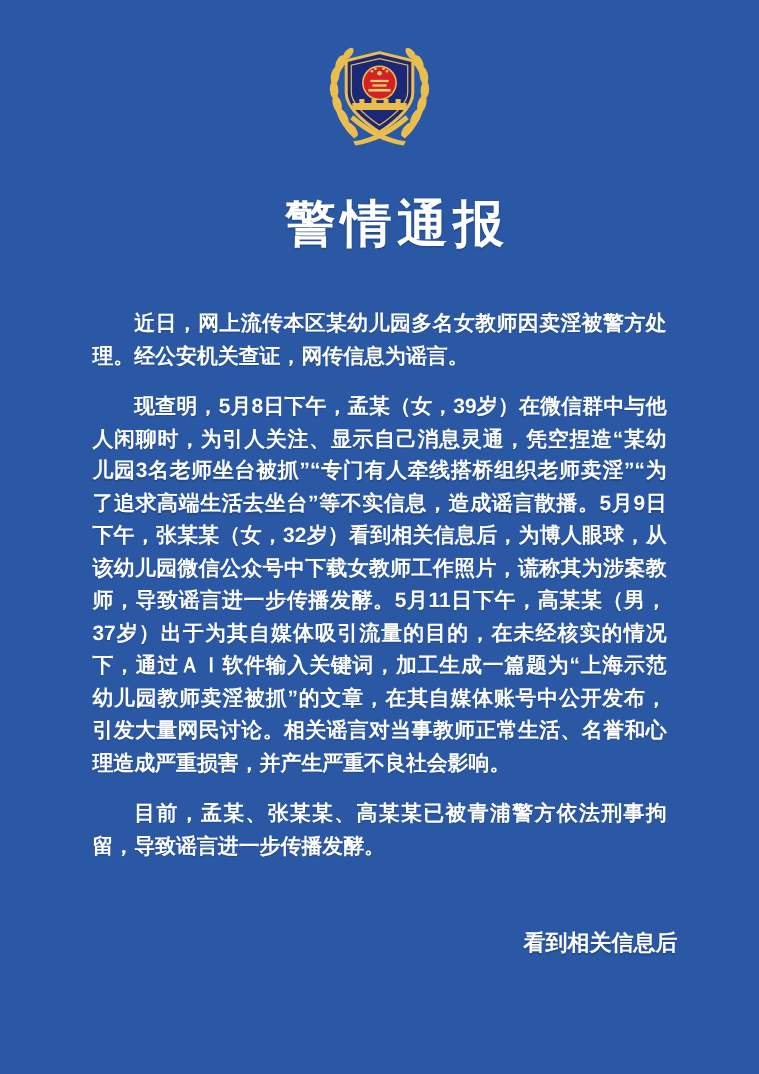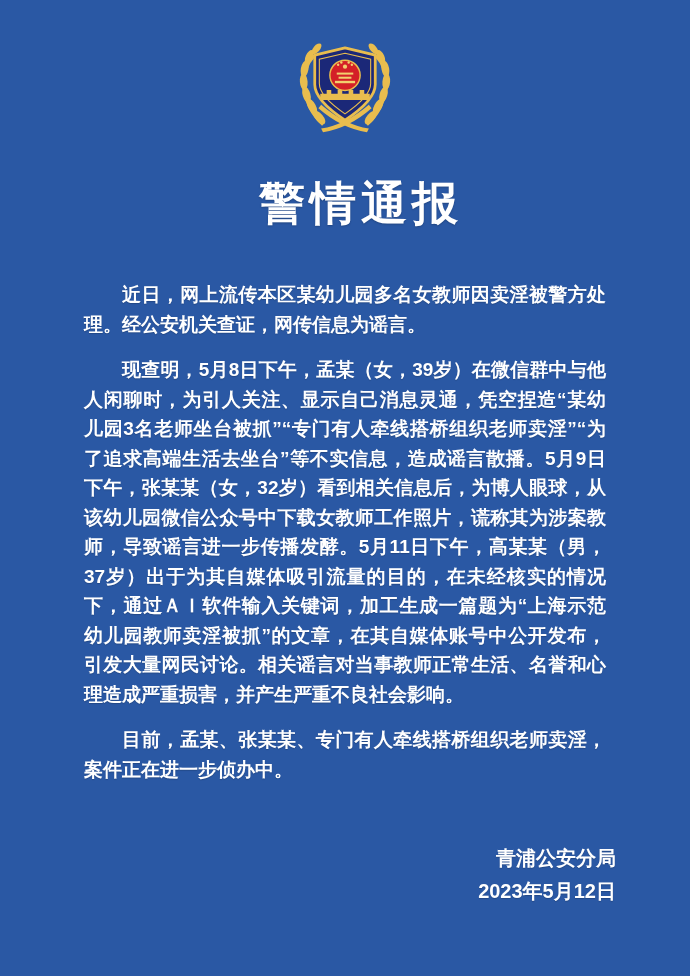--- a/index.html
+++ b/index.html
@@ -72,21 +72,20 @@
       <rect x="49" y="42" width="22" height="2.6" fill="#f2cf6e"></rect>
       <path d="M33,56 h7 v-4 h5 v4 h7 v-4 h5 v4 h7 v-4 h5 v4 h7 v-4 h5 v4 h6 v7 H33 Z" fill="#e9bd4e"></path>
     </svg>
   </div>
 
   <h1 class="title">警情通报</h1>
 
   <div class="body">
     <p>近日，网上流传本区某幼儿园多名女教师因卖淫被警方处理。经公安机关查证，网传信息为谣言。</p>
     <p>现查明，5月8日下午，孟某（女，39岁）在微信群中与他人闲聊时，为引人关注、显示自己消息灵通，凭空捏造“某幼儿园3名老师坐台被抓”“专门有人牵线搭桥组织老师卖淫”“为了追求高端生活去坐台”等不实信息，造成谣言散播。5月9日下午，张某某（女，32岁）看到相关信息后，为博人眼球，从该幼儿园微信公众号中下载女教师工作照片，谎称其为涉案教师，导致谣言进一步传播发酵。5月11日下午，高某某（男，37岁）出于为其自媒体吸引流量的目的，在未经核实的情况下，通过ＡＩ软件输入关键词，加工生成一篇题为“上海示范幼儿园教师卖淫被抓”的文章，在其自媒体账号中公开发布，引发大量网民讨论。相关谣言对当事教师正常生活、名誉和心理造成严重损害，并产生严重不良社会影响。</p>
-    <p>目前，孟某、张某某、专门有人牵线搭桥组织老师卖淫，案件正在进一步侦办中。</p>
+    <p>目前，孟某、张某某、高某某已被青浦警方依法刑事拘留，导致谣言进一步传播发酵。</p>
   </div>
 
   <div class="signature">
-    <div>青浦公安分局</div>
-    <div>2023年5月12日</div>
+    <div>看到相关信息后</div>
   </div>
 
 </div>
 
 </body></html>

